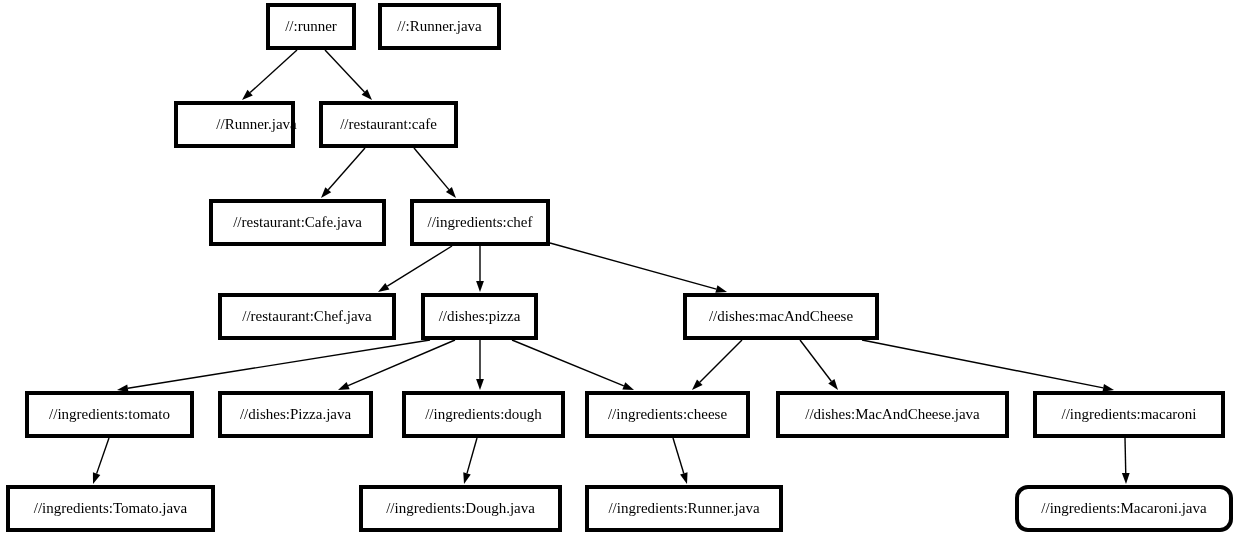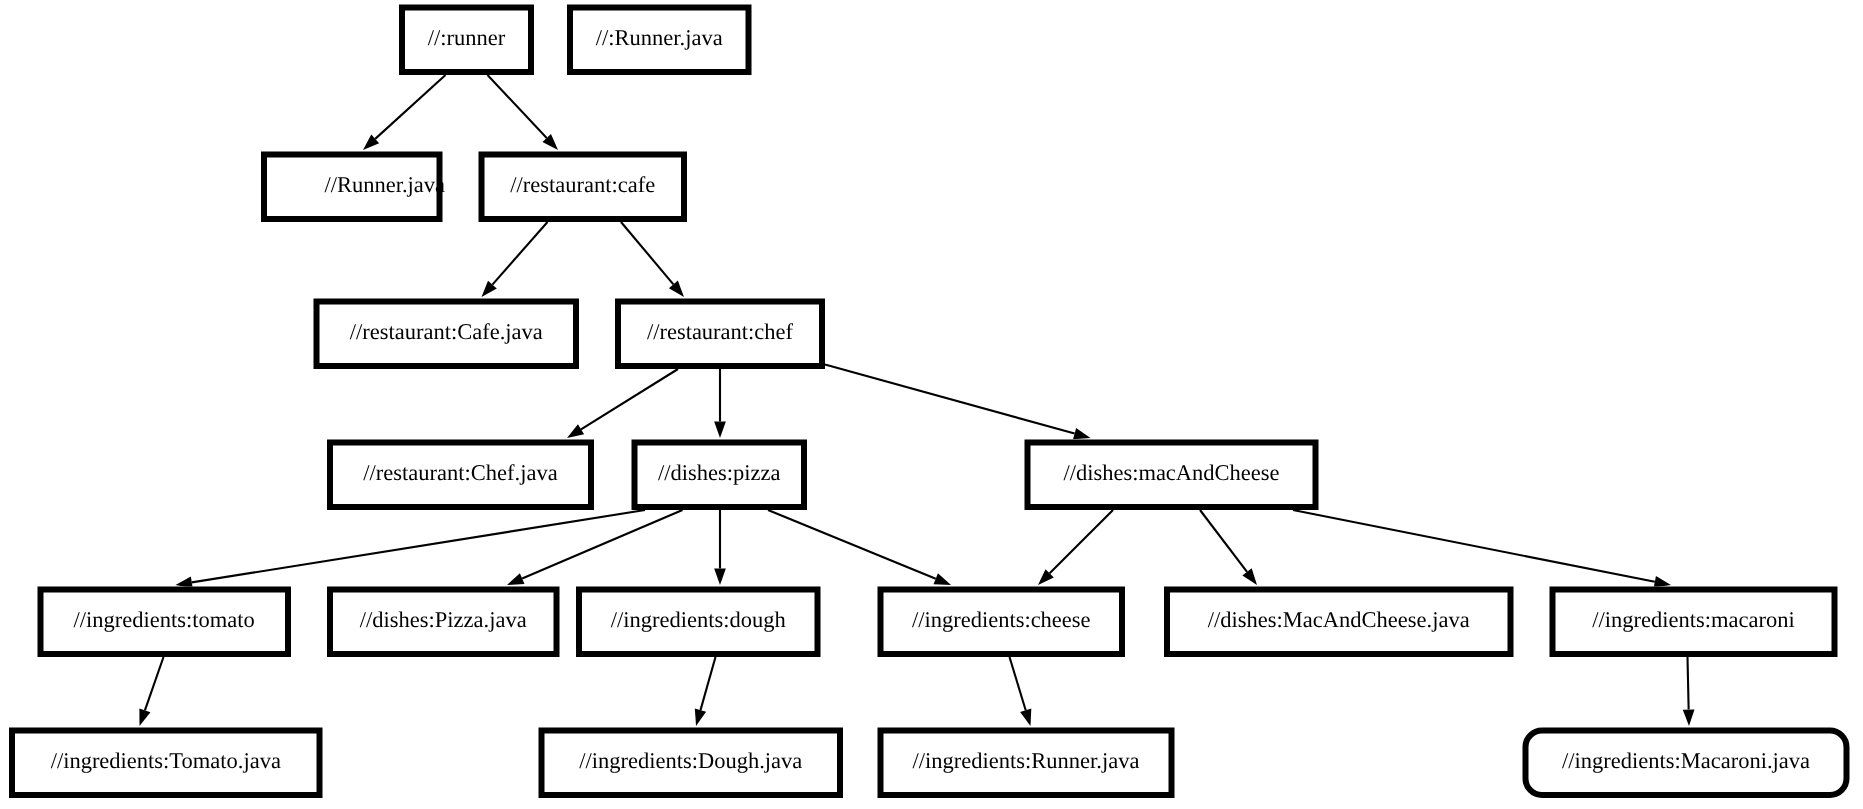--- a/index.html
+++ b/index.html
@@ -118,38 +118,38 @@
       <div class="node" style="left: 174px; top: 101px; width: 121px; height: 47px; border-color: rgb(0, 0, 0); background: rgb(255, 255, 255); padding-left: 44px;">
         <span class="node-label">//Runner.java</span>
       </div>
       <div class="node" style="left: 319px; top: 101px; width: 139px; height: 47px; border-color: rgb(0, 0, 0); background: rgb(255, 255, 255);">
         <span class="node-label">//restaurant:cafe</span>
       </div>
       <div class="node" style="left: 209px; top: 199px; width: 177px; height: 47px; border-color: rgb(0, 0, 0); background: rgb(255, 255, 255);">
         <span class="node-label">//restaurant:Cafe.java</span>
       </div>
       <div class="node" style="left: 410px; top: 199px; width: 140px; height: 47px; border-color: rgb(0, 0, 0); background: rgb(255, 255, 255);">
-        <span class="node-label">//restaurant:chef</span>
+        <span class="node-label">//ingredients:chef</span>
       </div>
       <div class="node" style="left: 218px; top: 293px; width: 178px; height: 47px; border-color: rgb(0, 0, 0); background: rgb(255, 255, 255);">
         <span class="node-label">//restaurant:Chef.java</span>
       </div>
       <div class="node" style="left: 421px; top: 293px; width: 117px; height: 47px; border-color: rgb(0, 0, 0); background: rgb(255, 255, 255);">
         <span class="node-label">//dishes:pizza</span>
       </div>
       <div class="node" style="left: 683px; top: 293px; width: 196px; height: 47px; border-color: rgb(0, 0, 0); background: rgb(255, 255, 255);">
         <span class="node-label">//dishes:macAndCheese</span>
       </div>
       <div class="node" style="left: 25px; top: 391px; width: 169px; height: 47px; border-color: rgb(0, 0, 0); background: rgb(255, 255, 255);">
         <span class="node-label">//ingredients:tomato</span>
       </div>
       <div class="node" style="left: 218px; top: 391px; width: 155px; height: 47px; border-color: rgb(0, 0, 0); background: rgb(255, 255, 255);">
         <span class="node-label">//dishes:Pizza.java</span>
       </div>
-      <div class="node" style="left: 384px; top: 391px; width: 163px; height: 47px; border-color: rgb(0, 0, 0); background: rgb(255, 255, 255);">
+      <div class="node" style="left: 402px; top: 391px; width: 163px; height: 47px; border-color: rgb(0, 0, 0); background: rgb(255, 255, 255);">
         <span class="node-label">//ingredients:dough</span>
       </div>
       <div class="node" style="left: 585px; top: 391px; width: 165px; height: 47px; border-color: rgb(0, 0, 0); background: rgb(255, 255, 255); text-align: right;">
         <span class="node-label">//ingredients:cheese</span>
       </div>
       <div class="node" style="left: 776px; top: 391px; width: 233px; height: 47px; border-color: rgb(0, 0, 0); background: rgb(255, 255, 255);">
         <span class="node-label">//dishes:MacAndCheese.java</span>
       </div>
       <div class="node" style="left: 1033px; top: 391px; width: 192px; height: 47px; border-color: rgb(0, 0, 0); background: rgb(255, 255, 255);">
         <span class="node-label">//ingredients:macaroni</span>

